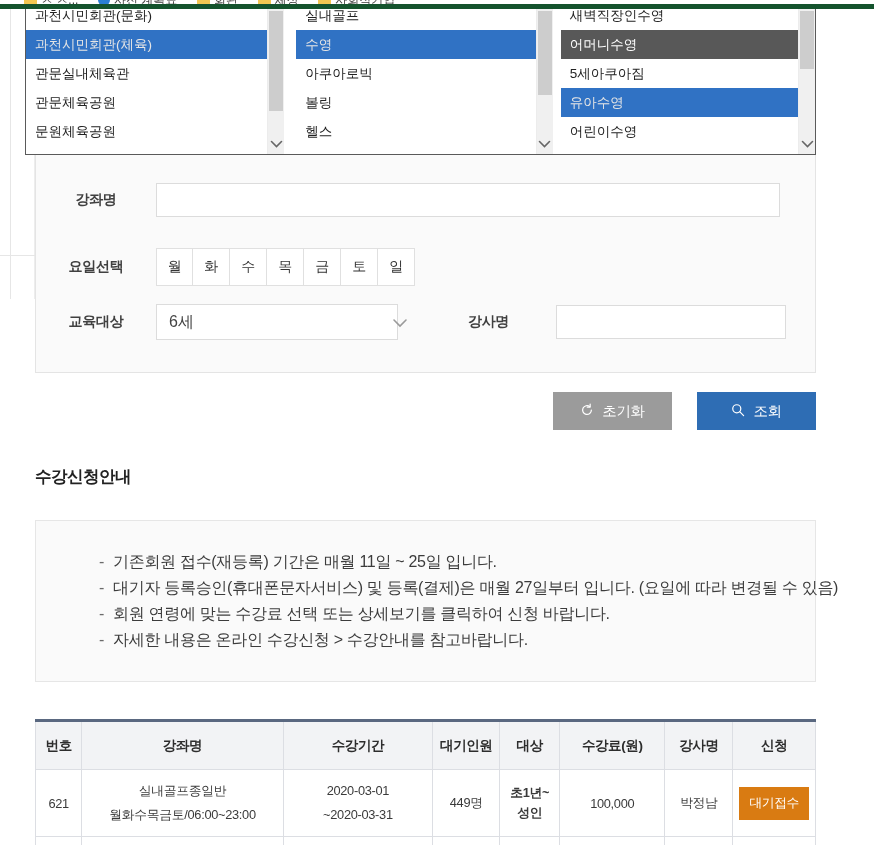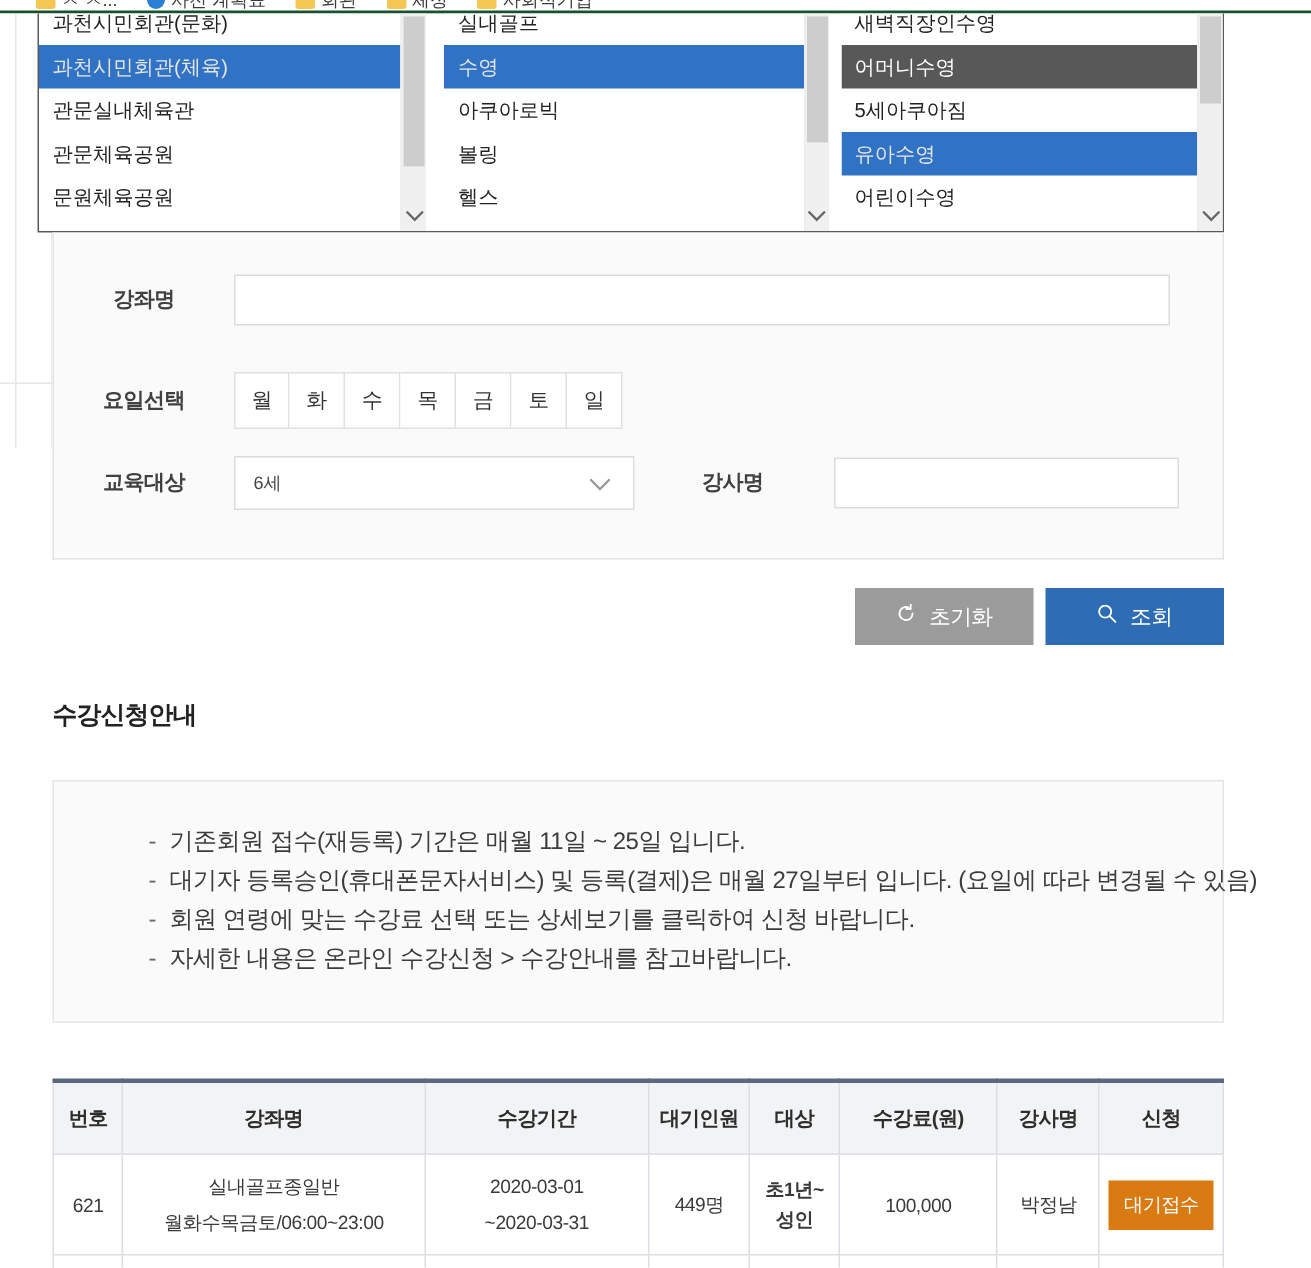--- a/index.html
+++ b/index.html
@@ -18,21 +18,21 @@
     position: relative;
   }
 
   
   .bookmark-bar {
     position: absolute;
     top: 0; left: 0;
     width: 874px;
     height: 9px;
     background: #ffffff;
-    border-bottom: 2px solid #14532d;
+    border-bottom: 5px solid #14532d;
     overflow: hidden;
     white-space: nowrap;
     box-sizing: border-box;
   }
   .bm-item {
     display: inline-block;
     position: relative;
     top: -9px;
     font-size: 12px;
     color: #3b3b3b;
@@ -209,26 +209,26 @@
     letter-spacing: -0.3px;
   }
   .day-btn:first-child { border-left: 1px solid #e0e0e0; }
 
   .sel-wrap {
     position: relative;
     width: 265px;
     height: 36px;
   }
   .sel-box {
-    width: 267px;
+    width: 242px;
     height: 36px;
     background: #ffffff;
     border: 1px solid #dcdcdc;
     box-sizing: border-box;
-    font-size: 12px;
+    font-size: 16px;
     color: #444444;
     line-height: 34px;
     padding-left: 12px;
     cursor: pointer;
   }
   .sel-chev {
     position: absolute;
     right: 13px; top: 12px;
     pointer-events: none;
   }
@@ -241,21 +241,21 @@
     letter-spacing: -0.3px;
   }
 
   
   .actions {
     position: absolute;
     left: 0; top: 383px;
     width: 816px;
     display: flex;
     justify-content: flex-end;
-    gap: 8px;
+    gap: 25px;
   }
   .btn {
     width: 119px;
     height: 38px;
     border: none;
     font-family: inherit;
     font-size: 14.5px;
     letter-spacing: -0.4px;
     cursor: pointer;
     display: inline-flex;

